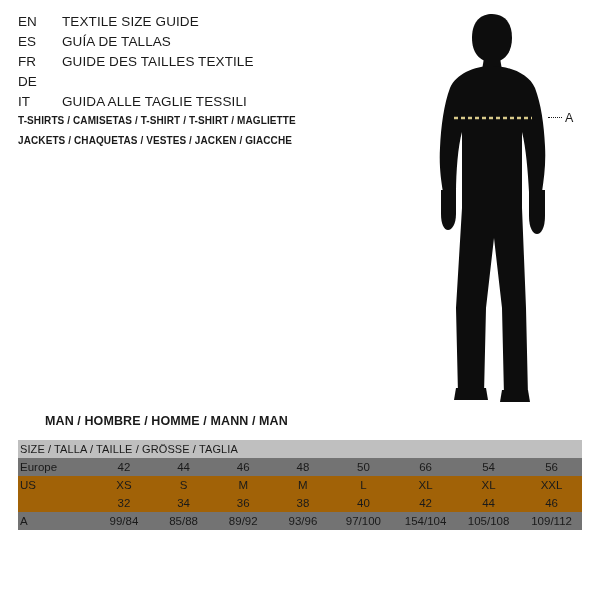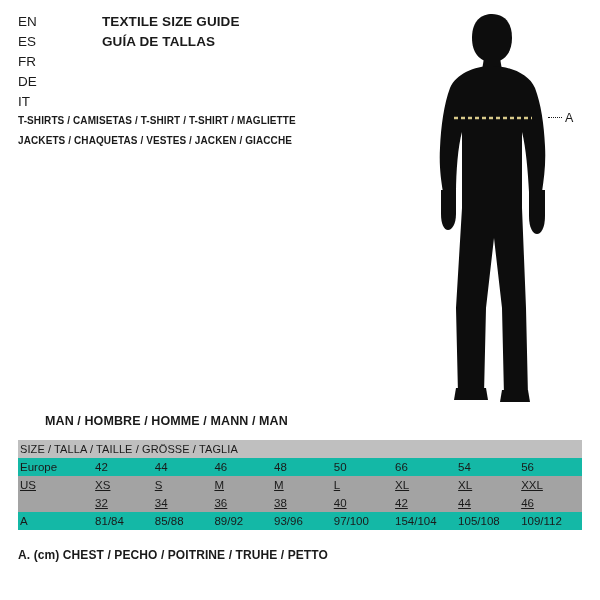--- a/index.html
+++ b/index.html
@@ -26,29 +26,27 @@
     left: 18px;
     top: 14px;
     width: 380px;
   }
   .lang-row {
     display: flex;
     align-items: baseline;
     height: 20px;
     font-size: 13.5px;
     letter-spacing: 0.1px;
-    gap: 40px;
   }
   .lang-code {
     width: 44px;
     flex: none;
   }
   .lang-text {
     flex: 1;
-    font-weight: bold;
   }
 
   
   .cat-block {
     position: absolute;
     left: 18px;
     top: 111px;
     width: 400px;
   }
   .cat-line {
@@ -109,32 +107,31 @@
     padding: 0 0 0 2px;
     vertical-align: middle;
   }
   .row-head td {
     background: #bfbfbf;
     font-size: 11px;
     letter-spacing: 0.1px;
     height: 17px;
   }
   .row-light td {
-    background: #14b8a6;
+    background: #737373;
   }
   .row-grey td {
-    background: #a3a3a3;
-    text-decoration: underline;
+    background: #a16207;
   }
   .col-label {
     width: 86px;
   }
   .cell {
     width: 68px;
-    text-align: left;
+    text-align: center;
   }
   .footer-note {
     position: absolute;
     left: 18px;
     top: 548px;
     font-size: 12px;
     font-weight: bold;
     letter-spacing: 0.1px;
   }
 </style>
@@ -147,26 +144,28 @@
     <div class="lang-row">
       <span class="lang-code">EN</span>
       <span class="lang-text">TEXTILE SIZE GUIDE</span>
     </div>
     <div class="lang-row">
       <span class="lang-code">ES</span>
       <span class="lang-text">GUÍA DE TALLAS</span>
     </div>
     <div class="lang-row">
       <span class="lang-code">FR</span>
+      <span class="lang-text">GUIDE DES TAILLES TEXTILE</span>
     </div>
     <div class="lang-row">
       <span class="lang-code">DE</span>
     </div>
     <div class="lang-row">
       <span class="lang-code">IT</span>
+      <span class="lang-text">GUIDA ALLE TAGLIE TESSILI</span>
     </div>
   </div>
 
   <div class="cat-block">
     <div class="cat-line">T-SHIRTS / CAMISETAS / T-SHIRT / T-SHIRT / MAGLIETTE</div>
     <div class="cat-line">JACKETS / CHAQUETAS / VESTES / JACKEN / GIACCHE</div>
   </div>
 
   <div class="figure-wrap">
     <svg class="figure-svg" width="200" height="400" viewBox="0 0 200 400">
@@ -249,27 +248,26 @@
         <td class="cell">34</td>
         <td class="cell">36</td>
         <td class="cell">38</td>
         <td class="cell">40</td>
         <td class="cell">42</td>
         <td class="cell">44</td>
         <td class="cell">46</td>
       </tr>
       <tr class="row-light">
         <td class="col-label">A</td>
-        <td class="cell">81/84</td>
+        <td class="cell">99/84</td>
         <td class="cell">85/88</td>
         <td class="cell">89/92</td>
         <td class="cell">93/96</td>
         <td class="cell">97/100</td>
         <td class="cell">154/104</td>
         <td class="cell">105/108</td>
         <td class="cell">109/112</td>
       </tr>
     </tbody>
   </table>
 
-  <div class="footer-note">A. (cm) CHEST / PECHO / POITRINE / TRUHE / PETTO</div>
 
 </div>
 
 </body></html>

